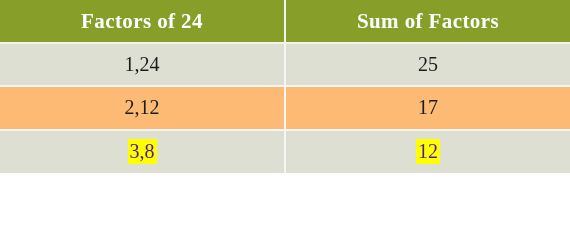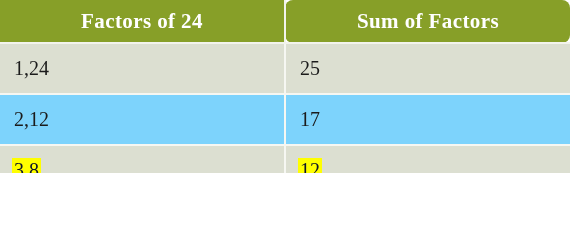--- a/index.html
+++ b/index.html
@@ -39,57 +39,57 @@
     vertical-align: middle;
     padding: 0;
     border: 0;
     border-right: 2px solid #f2f3ec;
     border-bottom: 2px solid #f2f3ec;
     box-sizing: border-box;
     white-space: nowrap;
   }
   .t-head th:last-child {
     border-right: 0;
-    border-radius: 8px;
   }
 
   
   .t-body tr {
     height: 43px;
   }
   .t-body td {
+    text-align: center;
     vertical-align: middle;
-    padding: 12px;
+    padding: 0;
     border: 0;
     border-right: 2px solid #f6f7f2;
     border-bottom: 2px solid #f6f7f2;
     box-sizing: border-box;
     font-size: 20px;
     color: #1b1b1b;
     white-space: nowrap;
   }
   .t-body td:last-child {
     border-right: 0;
     margin-top: 40px;
   }
   .t-body tr:last-child td {
     border-bottom: 0;
   }
 
   .t-body tr.row-shade-a td { background: #dcdfd1; }
-  .t-body tr.row-shade-b td { background: #7dd3fc; }
+  .t-body tr.row-shade-b td { background: #fdba74; }
 
   .cell-text {
     display: inline-block;
     padding: 1px 2px;
     line-height: 1.15;
   }
   .cell-text.is-highlighted {
     background: #ffff00;
-    color: #0f172a;
+    color: #4c1d95;
   }
 </style>
 </head>
 <body>
 
 <table id="factors-table">
   <colgroup>
     <col class="col-left">
     <col class="col-right">
   </colgroup>

